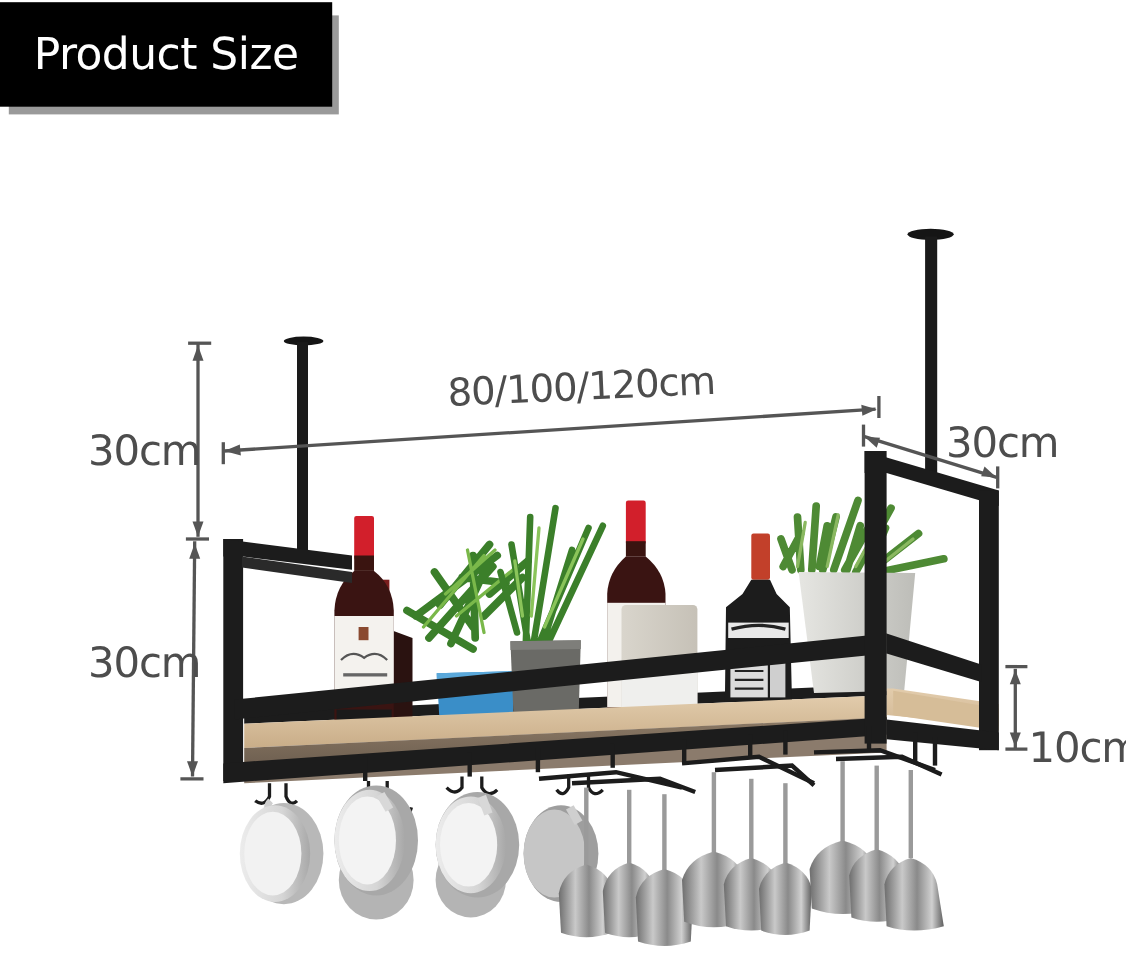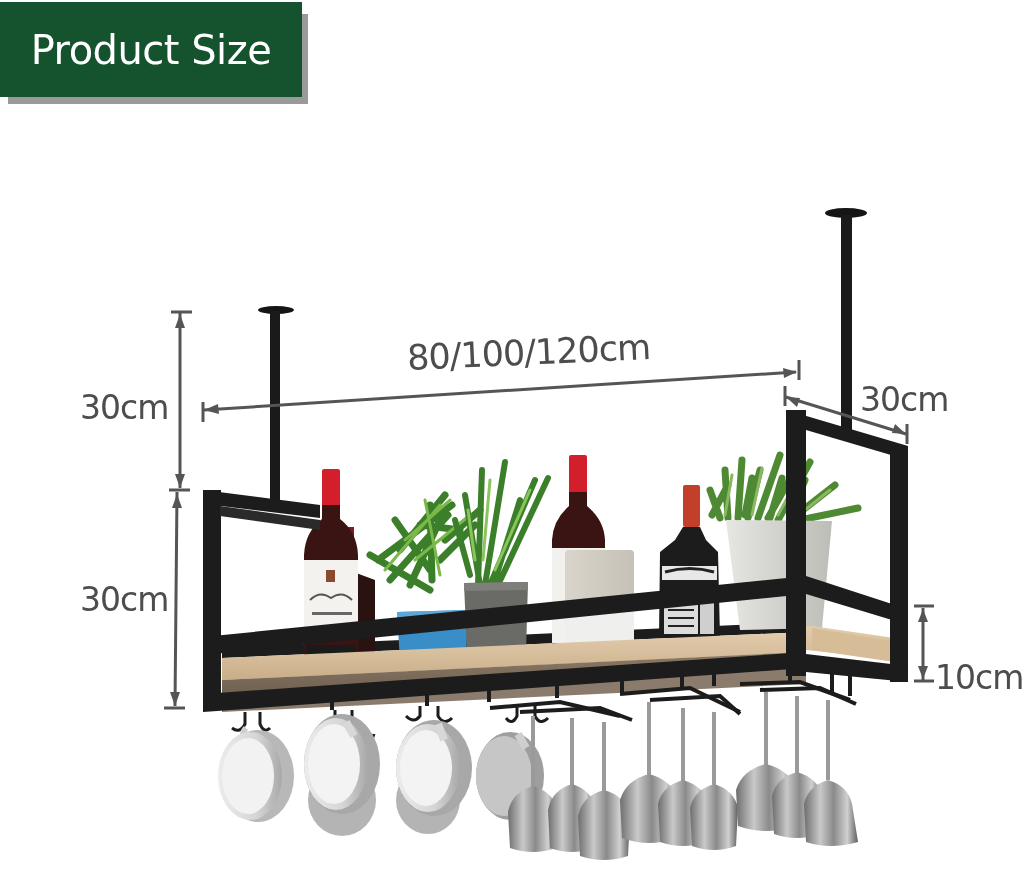--- a/index.html
+++ b/index.html
@@ -21,21 +21,21 @@
       width: 300px;
       height: 90px;
       background: #9a9a9a;
     }
     .title-box {
       position: absolute;
       left: 0;
       top: 2px;
       width: 302px;
       height: 95px;
-      background: #14532d;
+      background: #000000;
       display: flex;
       align-items: center;
       justify-content: center;
     }
     .title-text {
       color: #ffffff;
       font-size: 40px;
       font-family: "DejaVu Sans", sans-serif;
       letter-spacing: -0.5px;
     }
@@ -43,21 +43,21 @@
       position: absolute;
       left: 0;
       top: 0;
       width: 1024px;
       height: 886px;
     }
     .dim-label {
       position: absolute;
       color: #4d4d4d;
       font-family: "DejaVu Sans", sans-serif;
-      font-size: 33px;
+      font-size: 38px;
       letter-spacing: -1px;
       white-space: nowrap;
     }
     .dim-width {
       left: 408px;
       top: 338px;
       transform: rotate(-2.6deg);
       transform-origin: left bottom;
       font-size: 35px;
     }

